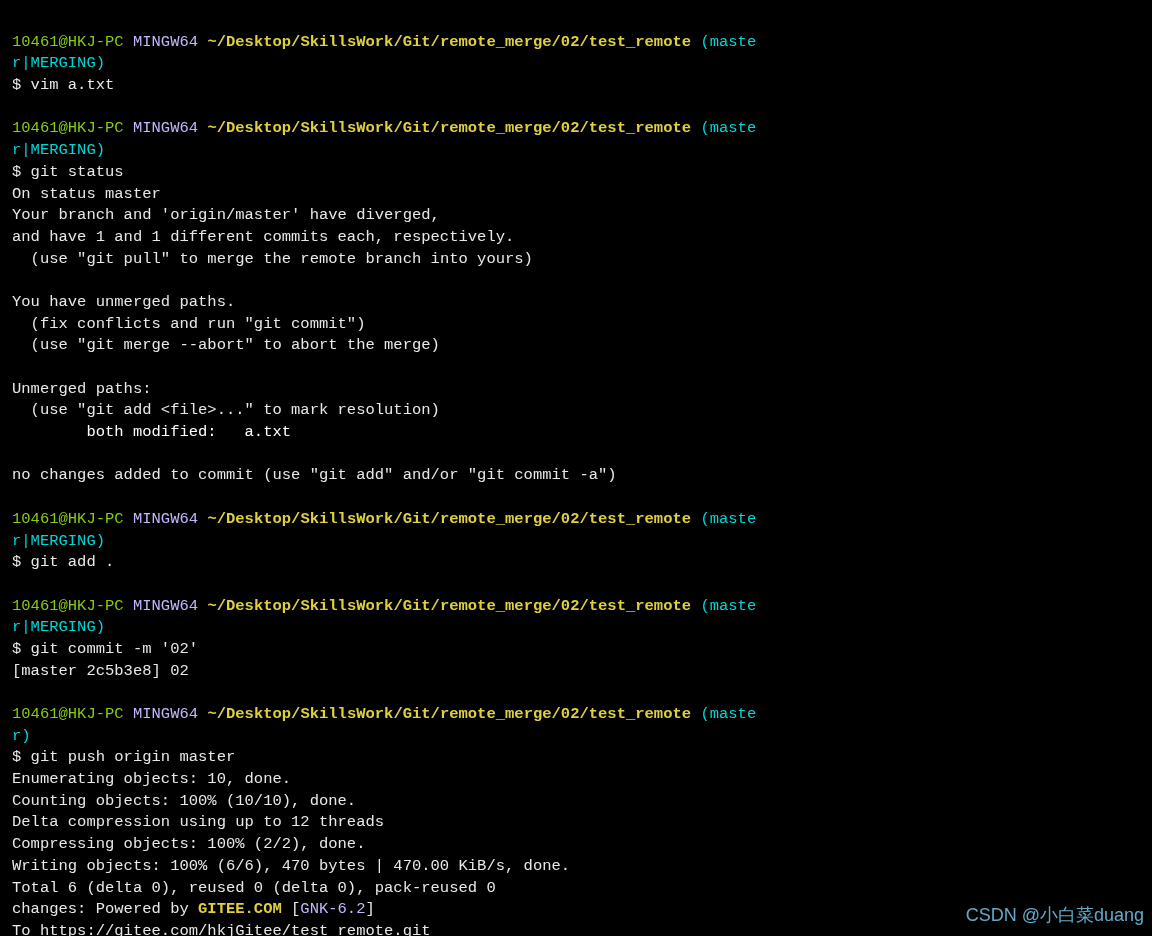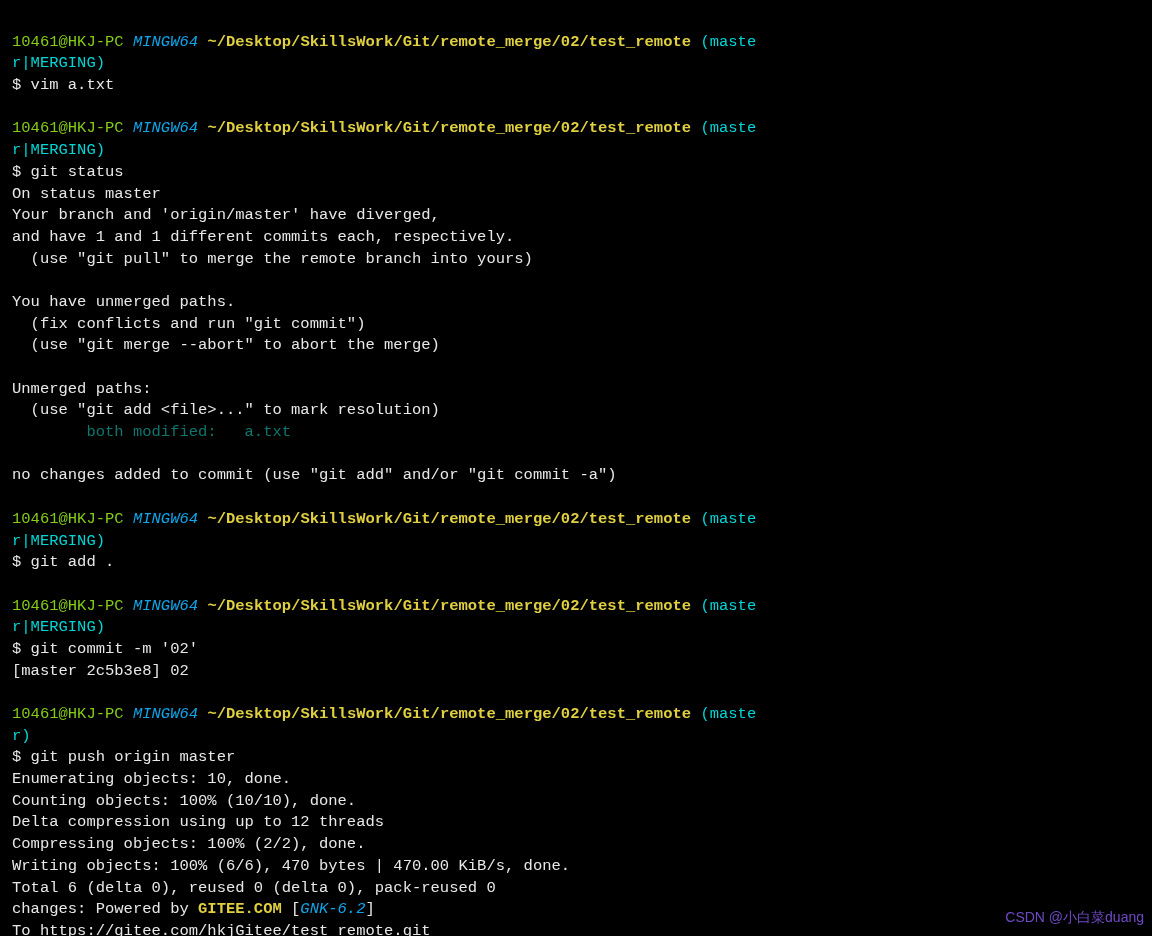--- a/index.html
+++ b/index.html
@@ -17,32 +17,32 @@
       height: 936px;
       padding: 10px 12px;
       position: relative;
       overflow: hidden;
     }
     .terminal {
       white-space: pre-wrap;
       word-break: break-all;
     }
     .green { color: #84cc16; }
-    .magenta { color: #0ea5e9; font-style: italic; }
+    .magenta { color: #c4b5fd; }
     .yellow { color: #e0d040; font-weight: bold; }
     .cyan { color: #00d6d6; font-family: Liberation Mono, monospace; }
     .white { color: #e8e8e8; }
-    .red { color: #0f766e; }
+    .red { color: #ffffff; }
     .watermark {
       position: absolute;
       bottom: 8px;
       right: 8px;
-      color: #8b5cf6;
+      color: #7dd3fc;
       font-family: sans-serif;
-      font-size: 14px;
+      font-size: 18px;
       opacity: 0.8;
     }
   </style>
 </head>
 <body>
 
 <div class="terminal">
 <span class="green">10461@HKJ-PC</span><span> </span><span class="magenta">MINGW64</span><span> </span><span class="yellow">~/Desktop/SkillsWork/Git/remote_merge/02/test_remote</span><span> </span><span class="cyan">(maste</span>
 <span class="cyan">r|MERGING)</span>
 <span class="white">$ </span><span class="white">vim a.txt</span>

